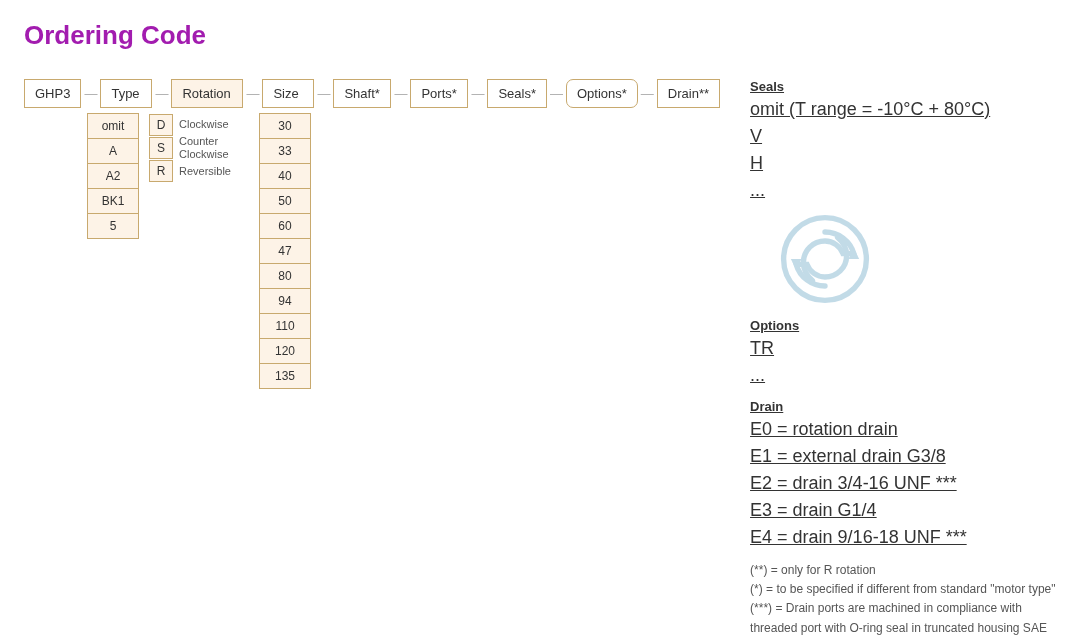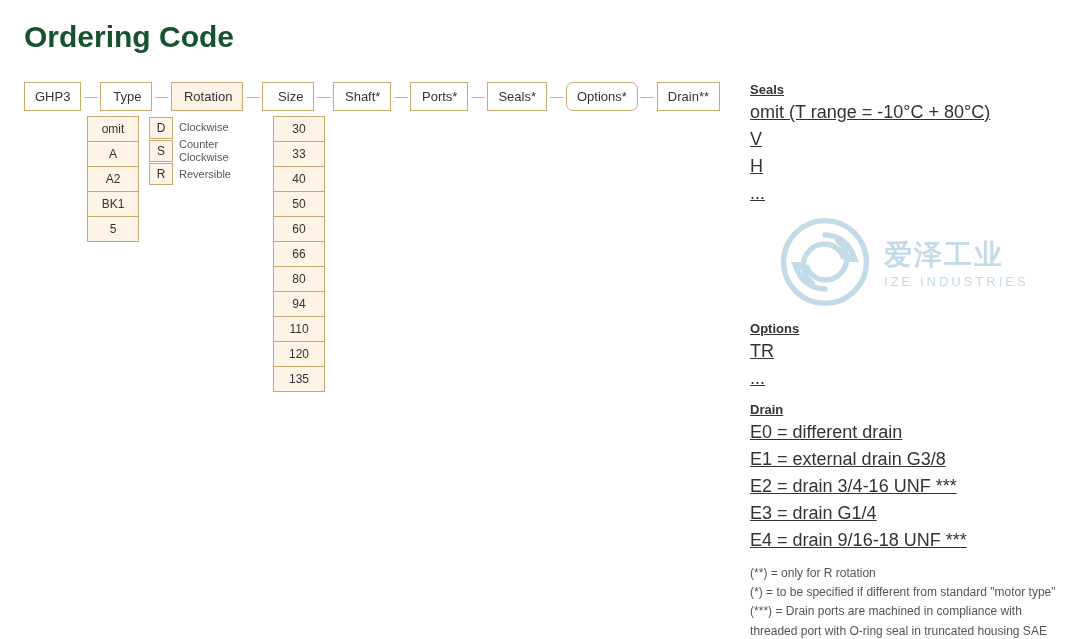--- a/index.html
+++ b/index.html
@@ -6,37 +6,37 @@
     body {
       font-family: Arial, sans-serif;
       font-size: 13px;
       background: #fff;
       color: #333;
       padding: 20px 24px;
       width: 1088px;
       min-height: 639px;
     }
     h1 {
-      font-size: 30px;
+      font-size: 26px;
       font-weight: 700;
       margin-bottom: 28px;
-      color: #14532d;
+      color: #a21caf;
     }
 
     .diagram-area {
       display: flex;
       align-items: flex-start;
       gap: 0;
       margin-bottom: 20px;
     }
 
     .box {
       border: 1px solid #c8a96e;
       padding: 6px 10px;
-      text-align: right;
+      text-align: left;
       font-size: 13px;
       background: #fff;
       min-width: 52px;
     }
     .box-ghp3 { min-width: 52px; }
     .box-type { min-width: 52px; }
     .box-rotation { min-width: 72px; background: #fdf3e7; }
     .box-size { min-width: 52px; }
     .box-shaft { min-width: 58px; }
     .box-ports { min-width: 58px; }
@@ -201,27 +201,27 @@
               <div class="rotation-key-letter">S</div>
               <div class="rotation-key-label">Counter Clockwise</div>
             </div>
             <div style="display: flex; align-items: center; gap: 6px; margin-top: -1px;">
               <div class="rotation-key-letter">R</div>
               <div class="rotation-key-label">Reversible</div>
             </div>
           </div>
       </div>
 
-      <div class="sub-col" style="margin-left:24px;align-items:flex-end;" id="size-col">
+      <div class="sub-col" style="margin-left:10px;align-items:flex-end;" id="size-col">
           <div class="sub-box">30</div>
           <div class="sub-box">33</div>
           <div class="sub-box">40</div>
           <div class="sub-box">50</div>
           <div class="sub-box">60</div>
-          <div class="sub-box">66</div>
+          <div class="sub-box">47</div>
           <div class="sub-box">80</div>
           <div class="sub-box">94</div>
           <div class="sub-box">110</div>
           <div class="sub-box">120</div>
           <div class="sub-box">135</div>
         </div>
     </div>
   </div>
 
   <div class="right-info">
@@ -236,38 +236,34 @@
     </div>
 
     <div class="watermark-area">
       <svg class="watermark-circle" viewBox="0 0 100 100">
         <circle cx="50" cy="50" r="46" fill="none" stroke="#7ab0cc" stroke-width="6"></circle>
         <path d="M50 20 C65 20 78 30 82 44 L70 44 C67 36 59 30 50 30 C37 30 26 40 26 54 C26 62 30 69 36 74" fill="none" stroke="#7ab0cc" stroke-width="6" stroke-linecap="round"></path>
         <path d="M50 80 C35 80 22 70 18 56 L30 56 C33 64 41 70 50 70 C63 70 74 60 74 46 C74 38 70 31 64 26" fill="none" stroke="#7ab0cc" stroke-width="6" stroke-linecap="round"></path>
         <polygon points="82,38 88,50 76,50" fill="#7ab0cc"></polygon>
         <polygon points="18,62 12,50 24,50" fill="#7ab0cc"></polygon>
       </svg>
-      <div class="watermark-text">
-        <span class="watermark-cn">爱泽工业</span>
-        <span class="watermark-en">IZE INDUSTRIES</span>
-      </div>
     </div>
 
     <div class="info-section">
       <div class="info-title">Options</div>
       <div id="options-lines">
           <div class="info-line">TR</div>
           <div class="info-line">...</div>
         </div>
     </div>
 
     <div class="info-section">
       <div class="info-title">Drain</div>
       <div id="drain-lines">
-          <div class="info-line">E0 = different drain</div>
+          <div class="info-line">E0 = rotation drain</div>
           <div class="info-line">E1 = external drain G3/8</div>
           <div class="info-line">E2 = drain 3/4-16 UNF ***</div>
           <div class="info-line">E3 = drain G1/4</div>
           <div class="info-line">E4 = drain 9/16-18 UNF ***</div>
         </div>
     </div>
 
     <div class="footnote" id="footnote-lines">
         <div>(**) = only for R rotation</div>
         <div>(*) = to be specified if different from standard "motor type"</div>

